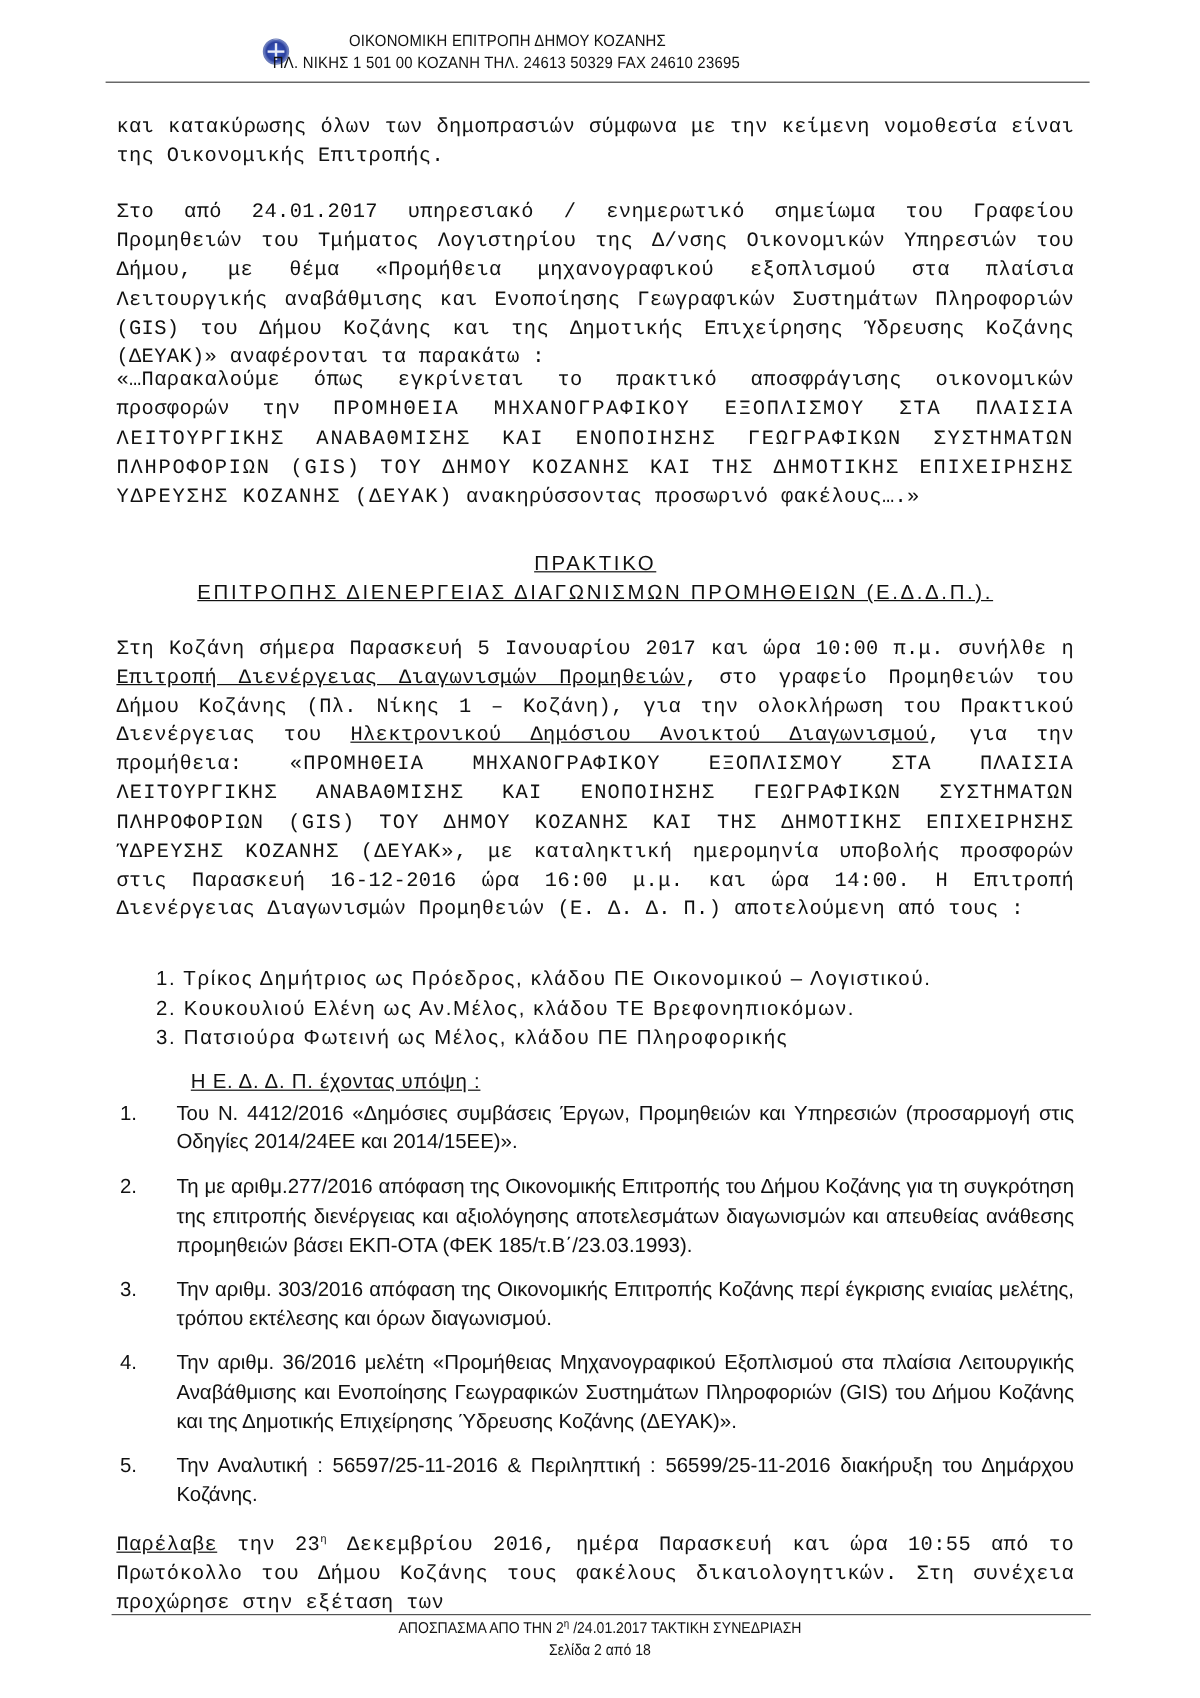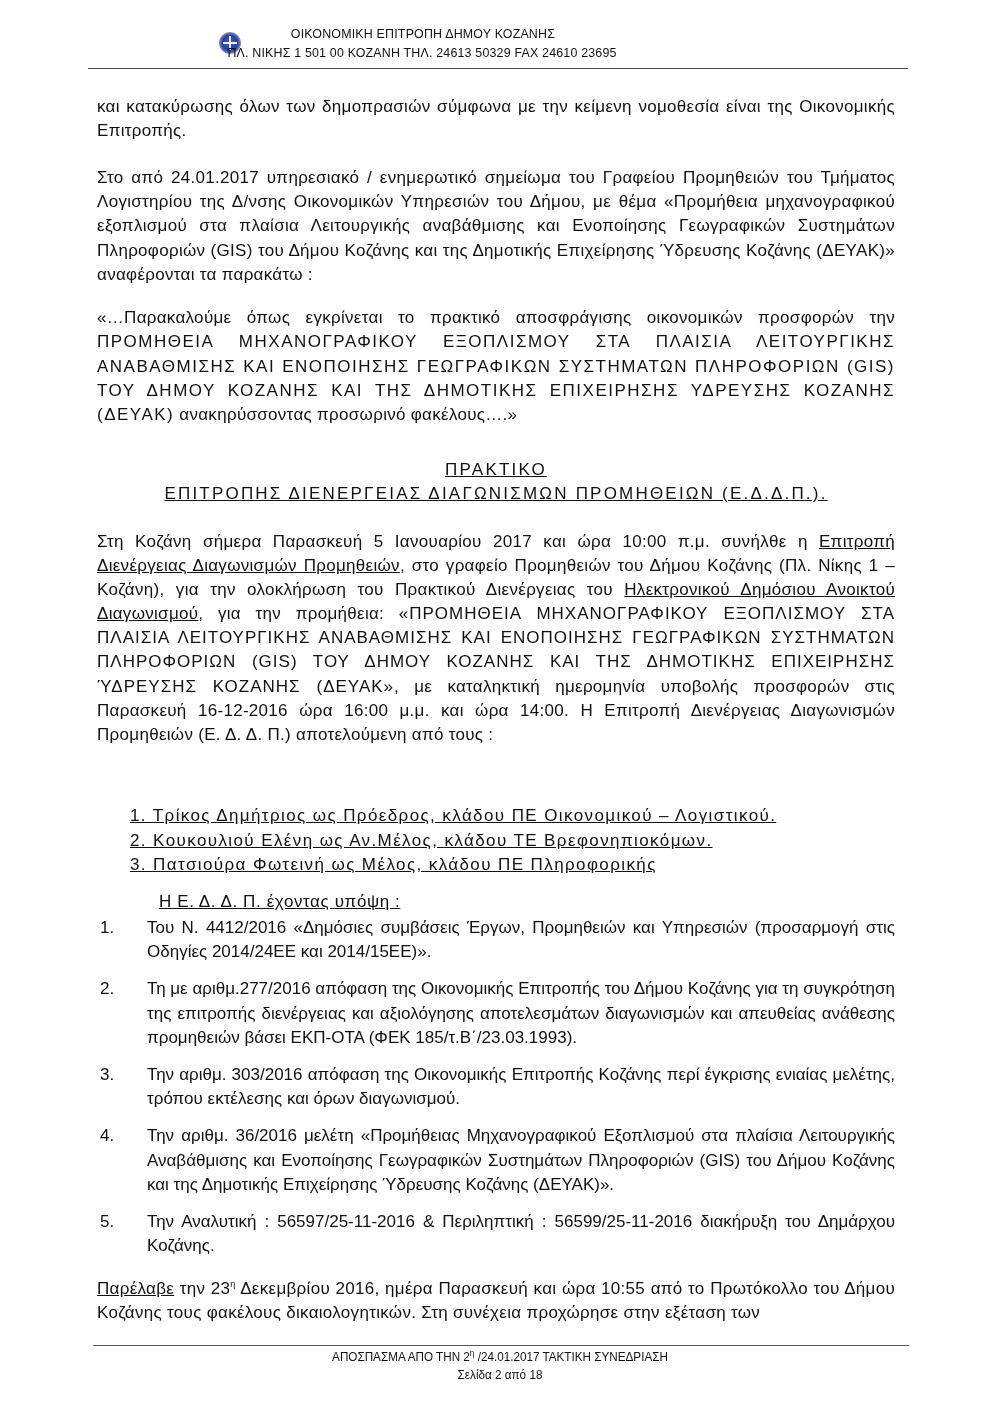--- a/index.html
+++ b/index.html
@@ -25,30 +25,31 @@
     .emblem::after {
       content: ""; position: absolute; left: 3px; top: 9px; width: 14px; height: 2px; background: #e8ecf8;
     }
     .hdr-rule { position: absolute; left: 88px; top: 68px; width: 820px; height: 1px; background: #444; }
 
     
     .txt {
       position: absolute; left: 97px; width: 798px;
       font-size: 17px; line-height: 24.2px; text-align: justify;
       letter-spacing: 0.3px;
+      font-family: Liberation Mono, monospace;
     }
     .txt p { margin: 0; }
     .sp { letter-spacing: 1.5px; }
     .u { text-decoration: underline; }
 
     .title-block { position: absolute; left: 97px; width: 798px; text-align: center; font-size: 17px; line-height: 24px; }
     .title-block div { text-decoration: underline; letter-spacing: 2.2px; }
 
     .members { position: absolute; left: 130px; width: 770px; font-size: 17px; line-height: 24.5px; letter-spacing: 1.4px; }
-    .members div { white-space: nowrap; text-decoration: underline; }
+    .members div { white-space: nowrap; }
 
     .considering { position: absolute; left: 114px; font-size: 17px; line-height: 22px; text-decoration: underline; letter-spacing: 0.6px; margin-left: 45px; }
 
     .olist { position: absolute; left: 97px; width: 798px; font-size: 17px; line-height: 24.2px; }
     .oitem { position: relative; padding-left: 50px; text-align: justify; margin-bottom: 13px; }
     .oitem .num { position: absolute; left: 3px; top: 0; }
 
     
     .ftr-rule { position: absolute; left: 93px; top: 1345px; width: 816px; height: 1px; background: #555; }
     .ftr { position: absolute; left: 0; top: 1348px; width: 1000px; text-align: center; font-size: 13px; line-height: 18px; }

